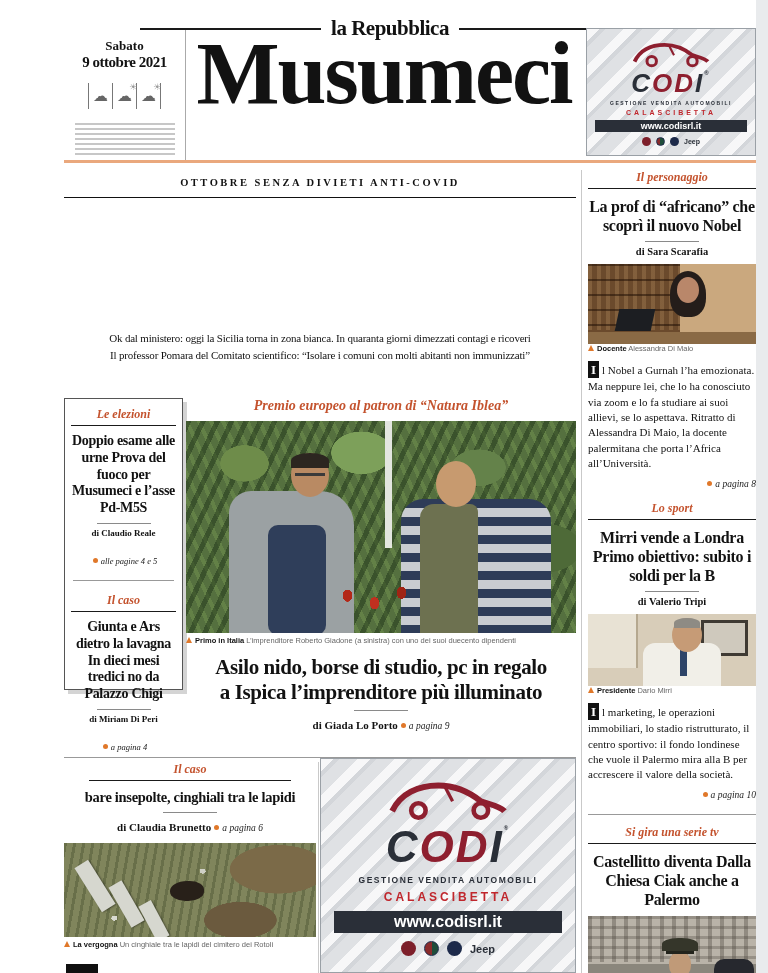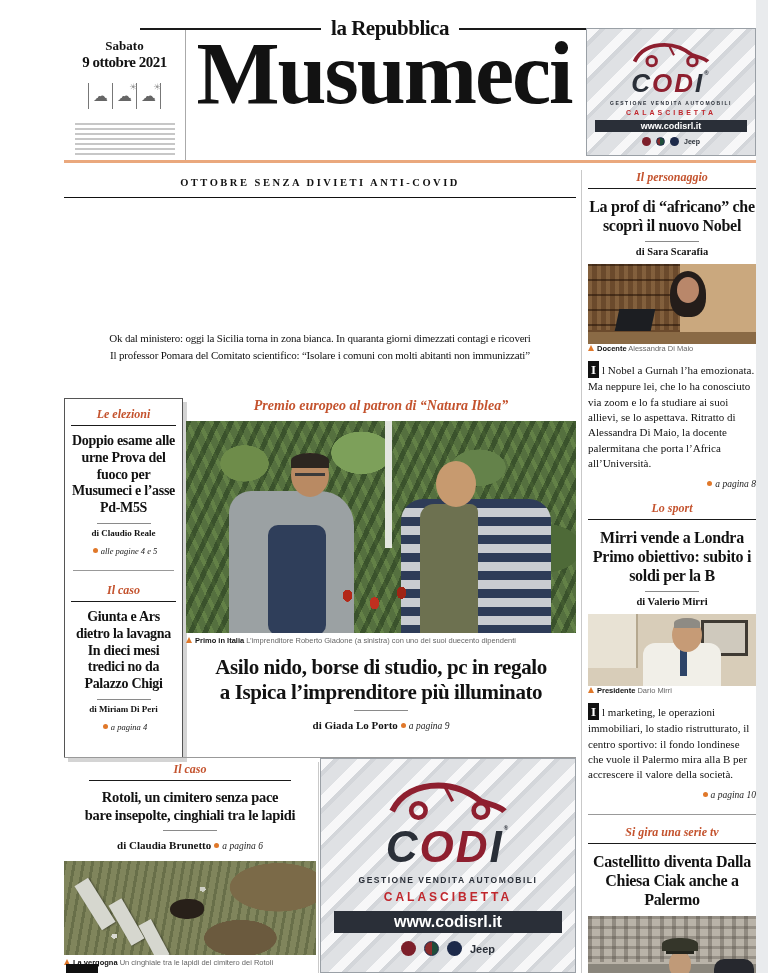--- a/index.html
+++ b/index.html
@@ -42,27 +42,27 @@
   .kicker-wrap { position:absolute; left:64px; top:172px; width:512px; text-align:center;
                  border-bottom:1px solid #111; padding-bottom:7px; }
   .kicker { font-weight:bold; font-size:10.5px; letter-spacing:2.5px; }
   .lead-head { position:absolute; left:64px; top:196px; width:512px; text-align:center;
                font-weight:bold; font-size:46px; letter-spacing:-1.5px; line-height:1.1; }
   .lead-sub { position:absolute; left:64px; top:330px; width:512px; text-align:center;
               font-size:11px; letter-spacing:-0.2px; line-height:1.5; white-space:nowrap; }
   .lead-by { position:absolute; left:64px; top:366px; width:512px; text-align:center; }
 
   
-  .left-box { position:absolute; left:64px; top:398px; width:119px; height:360px;
+  .left-box { position:absolute; left:64px; top:398px; width:119px; height:292px;
               border:1px solid #555; background:#fff; box-shadow:4px 4px 0 #d4d4d4; padding:8px 6px; }
   .left-box .hl { font-weight:bold; font-size:14px; line-height:1.2; text-align:center; letter-spacing:-0.3px; margin-top:7px; }
   .left-box .byline { font-size:9px; }
   .left-box .pageref { font-size:8.5px; }
   .box-div { height:1px; background:#999; margin:12px 2px; }
-  .pr-center { text-align:center; margin-top:2px; }
+  .pr-center { text-align:center; margin-top:12px; }
 
   
   .center-col { position:absolute; left:186px; top:398px; width:390px; }
   .center-kicker { font-style:italic; font-weight:bold; font-size:14px; color:#c4532e; text-align:center; }
   .ph-main { width:390px; height:212px; margin-top:7px; background:#55703f; }
   .center-cap { margin-top:3px; }
   .center-head { font-weight:bold; font-size:21px; letter-spacing:-0.4px; line-height:1.18; text-align:center; margin-top:9px; }
   .vsep { position:absolute; background:#c9c9c9; width:1px; }
 
   
@@ -308,21 +308,21 @@
       <div class="caption"><span class="tri"></span><b>Docente</b> <span>Alessandra Di Maio</span></div>
       <div class="blurb">Il Nobel a Gurnah l’ha emozionata. Ma neppure lei, che lo ha conosciuto via zoom e lo fa studiare ai suoi allievi, se lo aspettava. Ritratto di Alessandra Di Maio, la docente palermitana che porta l’Africa all’Università.</div>
       <div class="pr-right"><span class="dot"></span><span class="pageref">a pagina 8</span></div>
     </div>
 
     <div style="margin-top:10px">
       <div class="red-label">Lo sport</div>
       <div class="label-rule"></div>
       <div class="hl">Mirri vende a Londra Primo obiettivo: subito i soldi per la B</div>
       <div class="minirule"></div>
-      <div class="byline">di Valerio Mirri</div>
+      <div class="byline">di Valerio Tripi</div>
       <div class="ph ph-mirri">
         <div class="window"></div>
         <div class="frame"></div>
         <div class="shirt"></div>
         <div class="tie"></div>
         <div class="head"></div>
       </div>
       <div class="caption"><span class="tri"></span><b>Presidente</b> <span>Dario Mirri</span></div>
       <div class="blurb">Il marketing, le operazioni immobiliari, lo stadio ristrutturato, il centro sportivo: il fondo londinese che vuole il Palermo mira alla B per accrescere il valore della società.</div>
       <div class="pr-right"><span class="dot"></span><span class="pageref">a pagina 10</span></div>
@@ -344,21 +344,20 @@
       </div>
       <div class="caption"><span class="tri"></span><b>Vittima</b> <span>Carlo Alberto Dalla Chiesa</span></div>
 
     </div>
   </div>
 
   <div class="bottom-left">
     <div class="red-label">Il caso</div>
     <div class="label-rule"></div>
     <div class="hl">
-      <div>Rotoli, un cimitero senza pace</div>
       <div>bare insepolte, cinghiali tra le lapidi</div>
     </div>
     <div class="minirule"></div>
     <div style="text-align:center">
       <span class="byline bl-inline">di Claudia Brunetto</span><span class="dot"></span><span class="pageref">a pagina 6</span>
     </div>
     <div class="ph ph-cem">
       <div class="grass"></div>
       <div class="slab" style="left:9%; top:18%; width:16px; height:52px; transform:rotate(-32deg);"></div>
       <div class="slab" style="left:22%; top:40%; width:15px; height:46px; transform:rotate(-30deg);"></div>

